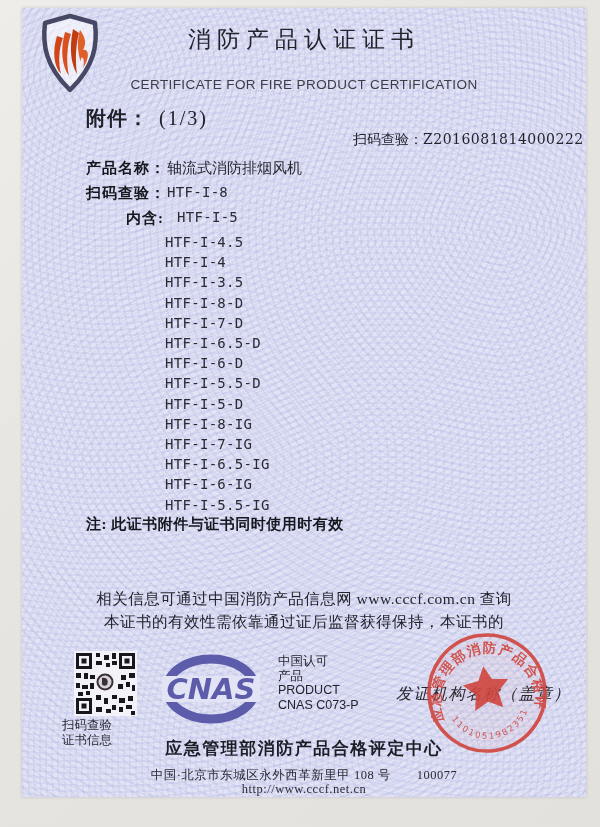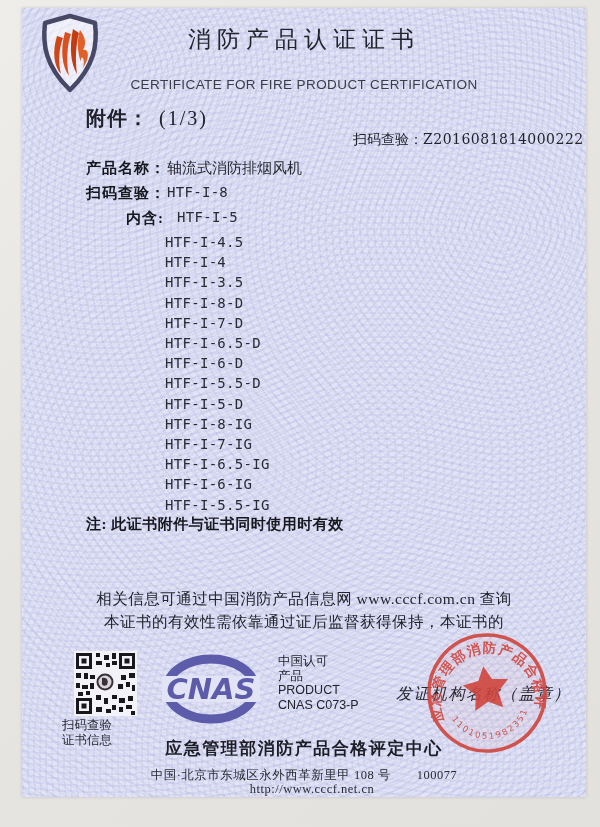--- a/index.html
+++ b/index.html
@@ -49,21 +49,21 @@
   .cnas-text .en{font-family:"Liberation Sans","DejaVu Sans",sans-serif;}
   .issuer-label{position:absolute;left:374px;top:676px;font-size:16px;font-style:italic;
     letter-spacing:1.5px;color:#26262e;white-space:nowrap;z-index:1;}
   .stamp{position:absolute;left:400px;top:620px;width:130px;height:130px;z-index:2;opacity:.9;}
   .footer-org{position:absolute;left:0;top:729px;width:100%;text-align:center;
     font-size:17px;font-weight:bold;letter-spacing:1.5px;color:#1d1d27;}
   .footer-addr{position:absolute;left:0;top:759px;width:100%;text-align:center;
     font-size:12.5px;color:#2a2a35;letter-spacing:.5px;}
   .footer-addr .postcode{margin-left:26px;}
   .footer-url{position:absolute;left:0;top:774px;width:100%;text-align:center;
-    font-size:12.5px;color:#2a2a35;letter-spacing:.5px;padding-left:8px;}
+    font-size:12.5px;color:#2a2a35;letter-spacing:.5px;}
 </style>
 </head>
 <body>
 
 <div class="paper-edge"></div>
 
 <div class="panel">
 
   <div class="logo-wrap">
     <svg width="68" height="82" viewBox="0 0 68 82">

